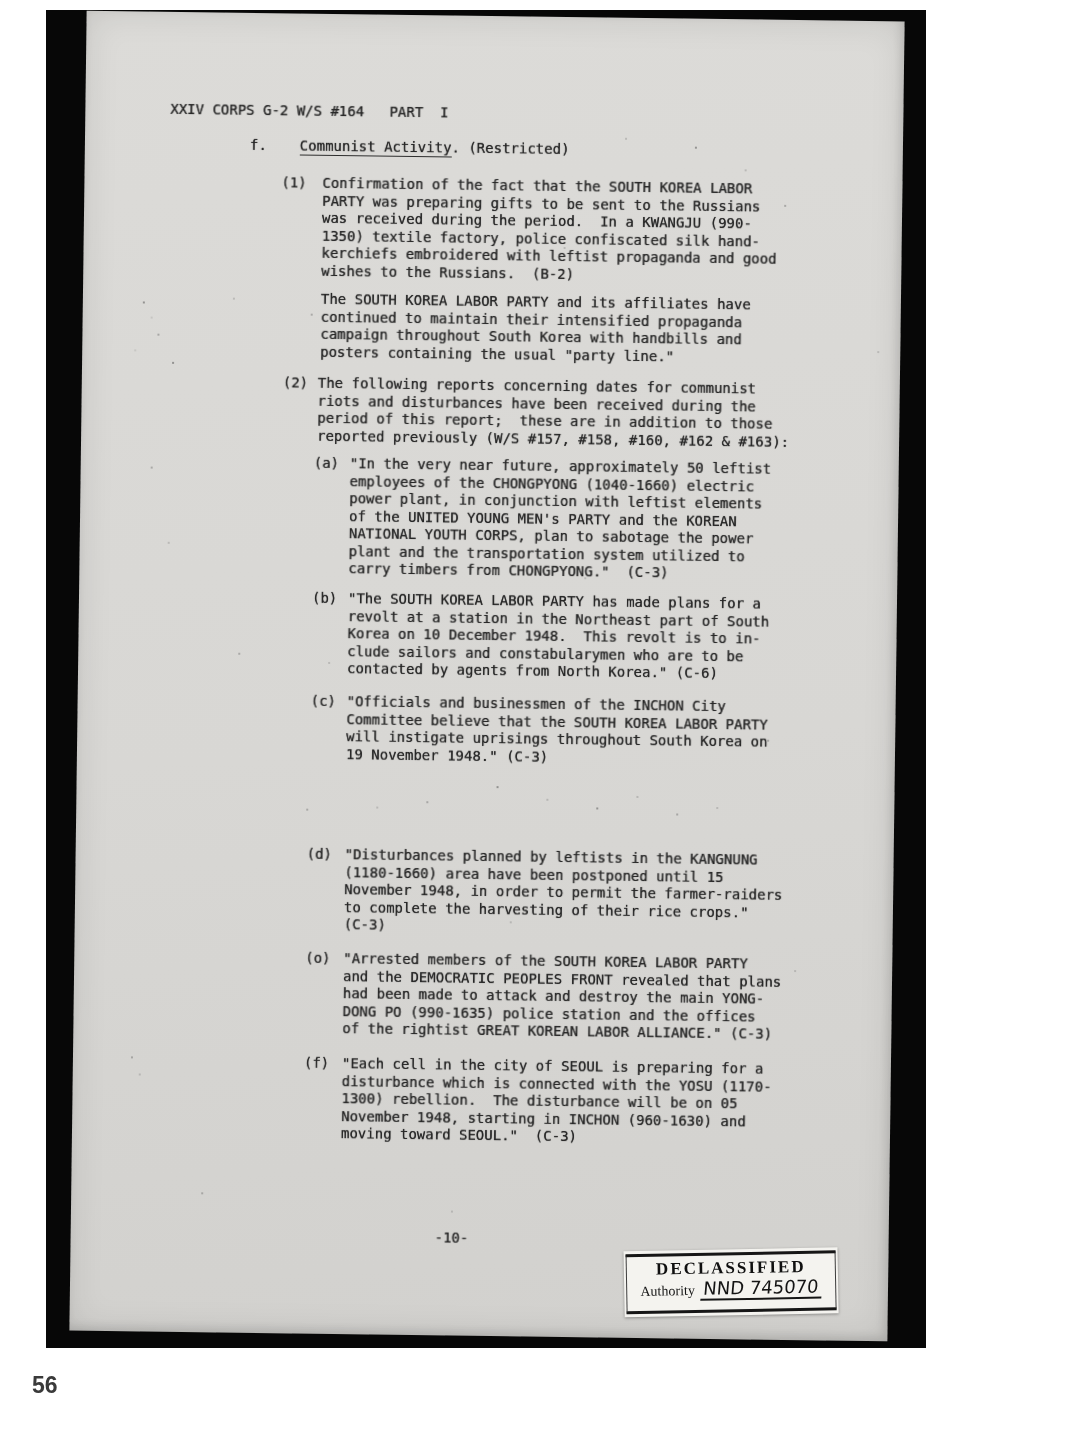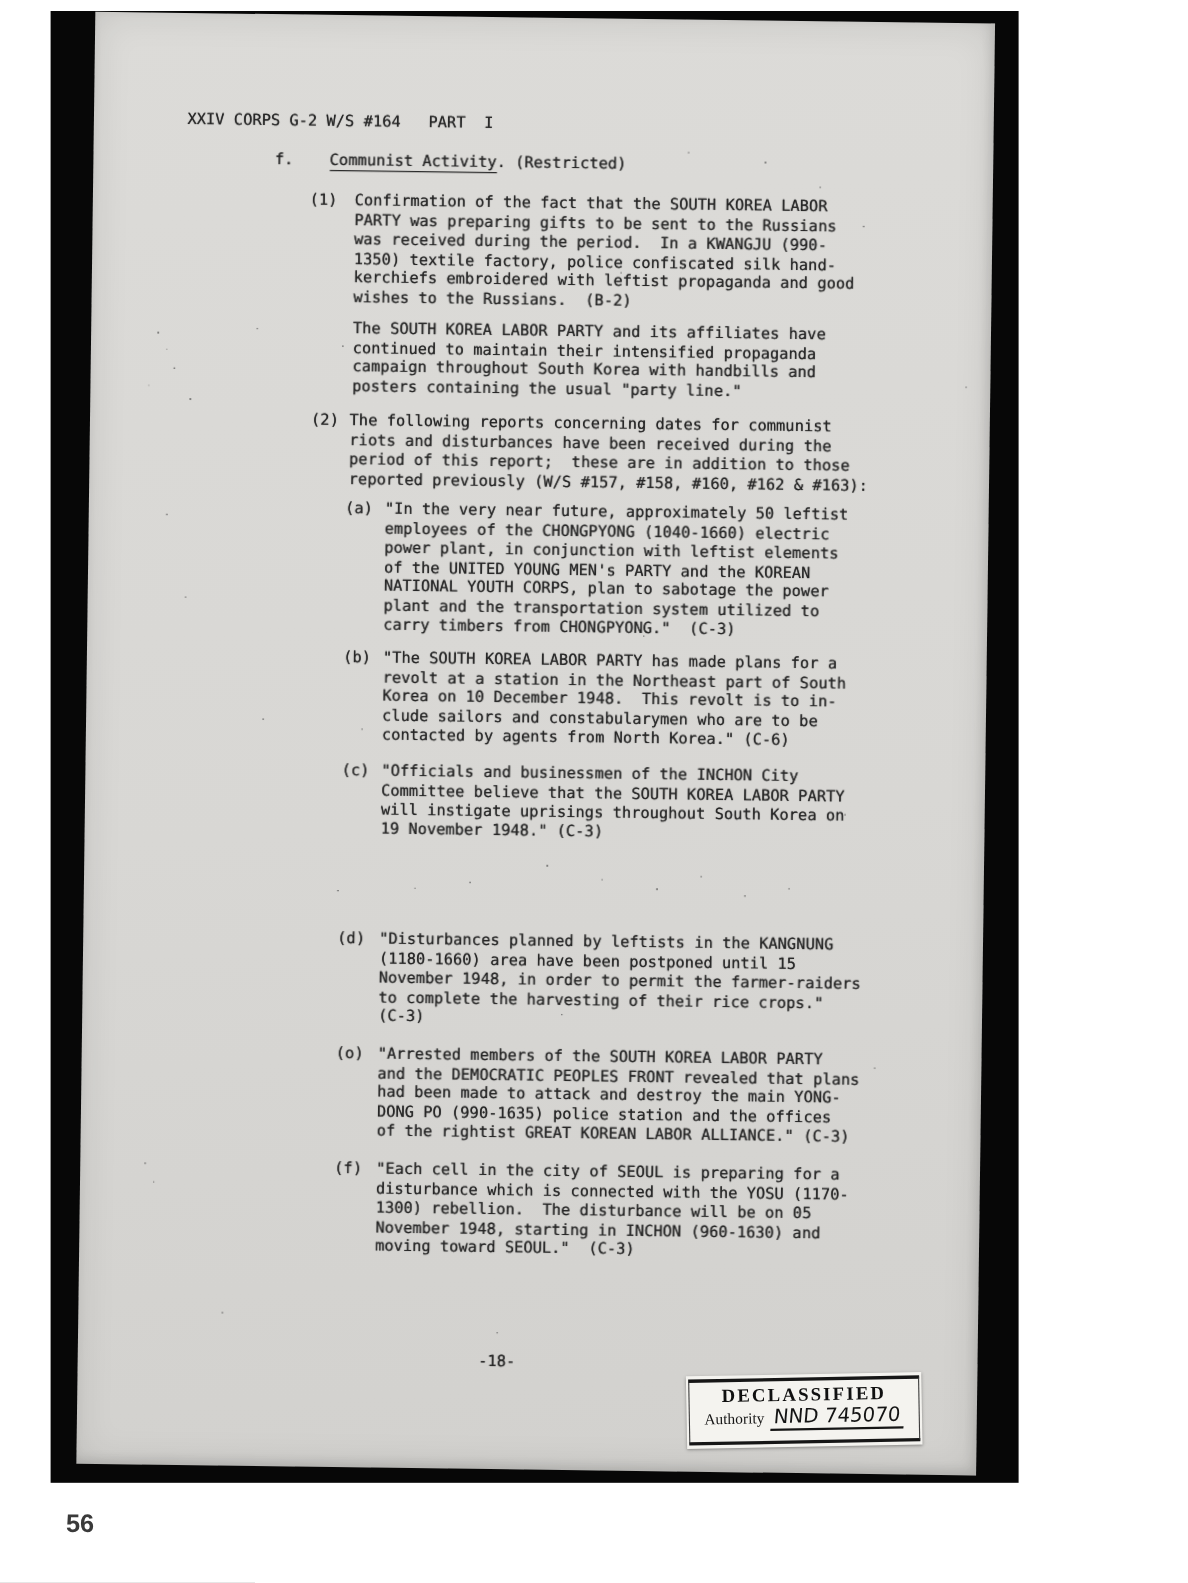--- a/index.html
+++ b/index.html
@@ -59,21 +59,21 @@
     font-family:"Liberation Serif", serif; font-weight:bold;
     font-size:17px; letter-spacing:2px; color:#101010; margin-top:3px;
   }
   .stamp-row { font-family:"Liberation Serif", serif; font-size:14px; color:#151515; margin-top:0px; }
   .stamp-hand {
     display:inline-block; font-family:"DejaVu Sans", sans-serif;
     font-size:18px; line-height:19px; margin-left:6px; padding:0 4px 1px 2px;
     border-bottom:2px solid #151515; transform:skew(-6deg); color:#141414;
   }
   .footer {
-    position:absolute; left:60px; top:1372px;
+    position:absolute; left:32px; top:1372px;
     display:flex; align-items:baseline; gap:19px;
     font-family:"Liberation Sans", sans-serif;
   }
   .footer-num { font-size:23px; font-weight:bold; color:#3a3a3a; }
   .footer-title { font-size:19px; color:#2b2b2b; letter-spacing:0.2px; }
 </style>
 </head>
 <body>
 
 <div class="scan-bg"></div>
@@ -159,21 +159,21 @@
 
     <div>
       <span class="tw" style="left:231px; top:1041px;">(f)</span>
       <div class="tw" style="left:269px; top:1041px;">"Each cell in the city of SEOUL is preparing for a
 disturbance which is connected with the YOSU (1170-
 1300) rebellion.  The disturbance will be on 05
 November 1948, starting in INCHON (960-1630) and
 moving toward SEOUL."  (C-3)</div>
     </div>
 
-    <div class="tw" style="left:364px; top:1214px;">-18-</div>
+    <div class="tw" style="left:364px; top:1214px;">-10-</div>
   </div>
 
   <div class="stamp">
     <div class="stamp-inner">
       <div class="stamp-title">DECLASSIFIED</div>
       <div class="stamp-row"><span>Authority</span><span class="stamp-hand">NND 745070</span></div>
     </div>
   </div>
 </div>
 

